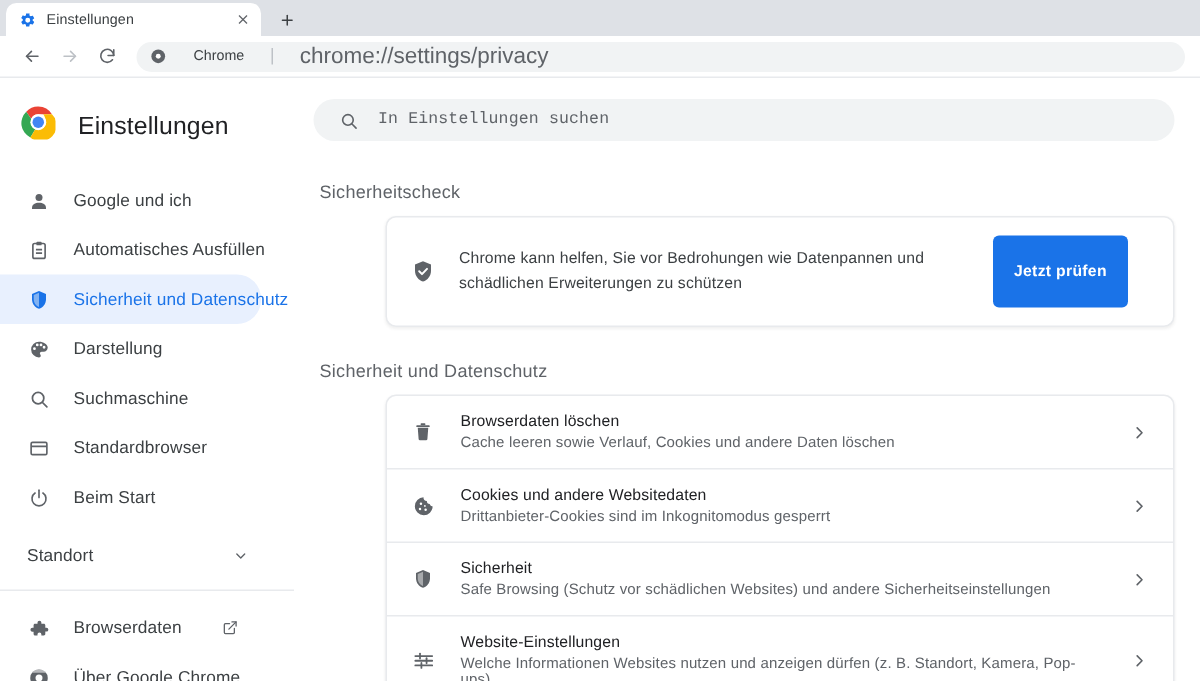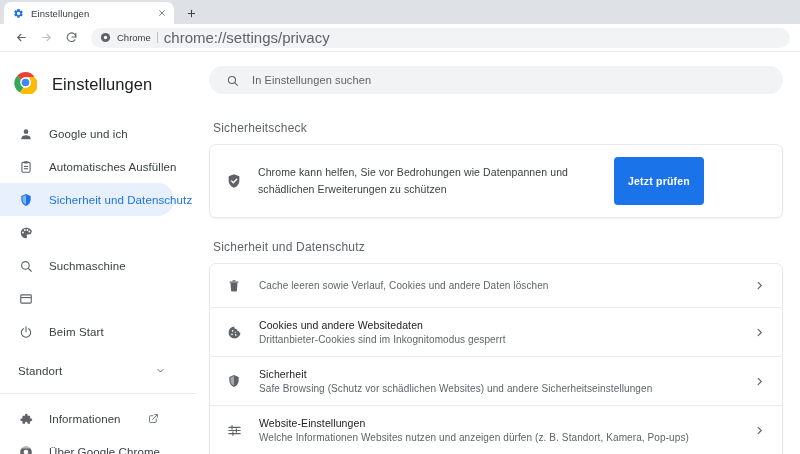--- a/index.html
+++ b/index.html
@@ -112,21 +112,21 @@
 
   .omnibox {
     flex: 1 1 auto;
     height: 20px;
     background: #f1f3f4;
     border-radius: 11px;
     display: flex;
     align-items: center;
     padding: 0 9px;
     margin-left: 6px;
-    gap: 6px;
+    gap: 18px;
   }
 
   .omni-icon {
     width: 11px;
     height: 11px;
     flex: 0 0 auto;
     display: flex;
     align-items: center;
     justify-content: center;
   }
@@ -257,20 +257,21 @@
 
   .searchbar {
     height: 28px;
     background: #f1f3f4;
     border-radius: 14px;
     display: flex;
     align-items: center;
     gap: 13px;
     padding: 0 16px;
     margin-bottom: 27px;
+    font-family: Liberation Mono, monospace;
   }
   .searchbar .s-icon {
     width: 14px; height: 14px;
     display: flex; align-items: center; justify-content: center;
     color: #5f6368;
     flex: 0 0 auto;
   }
   .searchbar .s-placeholder {
     font-size: 11px;
     color: #5f6368;
@@ -284,20 +285,21 @@
     padding-left: 4px;
     margin-bottom: 9px;
   }
 
   .card {
     background: #ffffff;
     border: 1px solid #e8eaed;
     border-radius: 7px;
     box-shadow: 0 1px 2px rgba(60,64,67,.08);
     overflow: hidden;
+    margin-left: 48px;
   }
 
   .safety-card {
     display: flex;
     align-items: center;
     padding: 12px 14px 12px 16px;
     gap: 16px;
     margin-bottom: 22px;
   }
   .safety-icon {
@@ -474,39 +476,41 @@
           </span>
           <span class="nav-label">Sicherheit und Datenschutz</span>
         </div>
 
         <div class="nav-item">
           <span class="nav-icon">
             <svg width="14" height="14" viewBox="0 0 24 24" fill="currentColor">
               <path d="M12 3a9 9 0 0 0 0 18c1.1 0 2-.9 2-2 0-.5-.2-1-.5-1.3-.3-.4-.5-.8-.5-1.2 0-1.1.9-2 2-2h2.1A5.4 5.4 0 0 0 22 9.6C21.6 5.8 17.3 3 12 3zM6.8 12.7a1.6 1.6 0 1 1 0-3.2 1.6 1.6 0 0 1 0 3.2zm3.2-4.3a1.6 1.6 0 1 1 0-3.2 1.6 1.6 0 0 1 0 3.2zm4.3 0a1.6 1.6 0 1 1 0-3.2 1.6 1.6 0 0 1 0 3.2zm3.5 2.6a1.6 1.6 0 1 1 0-3.2 1.6 1.6 0 0 1 0 3.2z"></path>
             </svg>
           </span>
+          <span class="nav-label">Darstellung</span>
         </div>
 
         <div class="nav-item">
           <span class="nav-icon">
             <svg width="14" height="14" viewBox="0 0 24 24" fill="none" stroke="currentColor" stroke-width="2" stroke-linecap="round">
               <circle cx="11" cy="11" r="6.5"></circle>
                 <line x1="16" y1="16" x2="21" y2="21"></line>
             </svg>
           </span>
           <span class="nav-label">Suchmaschine</span>
         </div>
 
         <div class="nav-item">
           <span class="nav-icon">
             <svg width="14" height="14" viewBox="0 0 24 24" fill="none" stroke="currentColor" stroke-width="1.9">
               <rect x="3" y="5" width="18" height="14" rx="1.6"></rect>
                 <line x1="3" y1="9.5" x2="21" y2="9.5"></line>
             </svg>
           </span>
+          <span class="nav-label">Standardbrowser</span>
         </div>
 
         <div class="nav-item">
           <span class="nav-icon">
             <svg width="14" height="14" viewBox="0 0 24 24" fill="none" stroke="currentColor" stroke-width="1.9" stroke-linecap="round">
               <path d="M7.5 6.3a8 8 0 1 0 9 0"></path>
                 <line x1="12" y1="3" x2="12" y2="11.5"></line>
             </svg>
           </span>
           <span class="nav-label">Beim Start</span>
@@ -522,21 +526,21 @@
         </div>
 
         <div class="nav-divider"></div>
 
         <div class="nav-item with-ext">
           <span class="nav-icon">
             <svg width="14" height="14" viewBox="0 0 24 24" fill="currentColor">
               <path d="M20.5 11h-1.3V8.2c0-1-.8-1.7-1.7-1.7H14.7V5.2a2.2 2.2 0 1 0-4.4 0v1.3H7.5c-1 0-1.7.8-1.7 1.8V11H4.5a2.3 2.3 0 1 0 0 4.6h1.3v2.7c0 1 .8 1.7 1.7 1.7h2.8v-1.3a2.2 2.2 0 1 1 4.4 0V20h2.8c1 0 1.7-.8 1.7-1.7v-2.8h1.3a2.2 2.2 0 1 0 0-4.4z"></path>
             </svg>
           </span>
-          <span class="nav-label">Informationen</span>
+          <span class="nav-label">Browserdaten</span>
           <span class="ext-icon">
             <svg width="11" height="11" viewBox="0 0 24 24" fill="none" stroke="currentColor" stroke-width="1.9" stroke-linecap="round" stroke-linejoin="round">
               <path d="M18 13v6a1.6 1.6 0 0 1-1.6 1.6H5a1.6 1.6 0 0 1-1.6-1.6V7.6A1.6 1.6 0 0 1 5 6h6"></path>
               <polyline points="14.5,3.5 20.5,3.5 20.5,9.5"></polyline>
                 <line x1="10" y1="14" x2="20.5" y2="3.5"></line>
             </svg>
           </span>
         </div>
 
         <div class="nav-item">
@@ -584,20 +588,21 @@
 
         <div class="settings-row">
           <span class="row-icon">
             <svg width="14" height="14" viewBox="0 0 24 24" fill="currentColor">
               <path d="M6 7h12l-1 13.2a1.5 1.5 0 0 1-1.5 1.3h-7A1.5 1.5 0 0 1 7 20.2L6 7z"></path>
               <rect x="4.3" y="4.2" width="15.4" height="2.1" rx="1"></rect>
               <rect x="9.3" y="2" width="5.4" height="2.3" rx=".8"></rect>
             </svg>
           </span>
           <span class="row-text" style="display: block;">
+            <span class="row-title" style="display: block;">Browserdaten löschen</span>
             <span class="row-sub" style="display: block;">Cache leeren sowie Verlauf, Cookies und andere Daten löschen</span>
           </span>
           <span class="row-end">
             <svg width="11" height="11" viewBox="0 0 24 24" fill="none" stroke="currentColor" stroke-width="2.4" stroke-linecap="round" stroke-linejoin="round">
               <polyline points="9,5 16,12 9,19"></polyline>
             </svg>
           </span>
         </div>
 
         <div class="settings-row">

